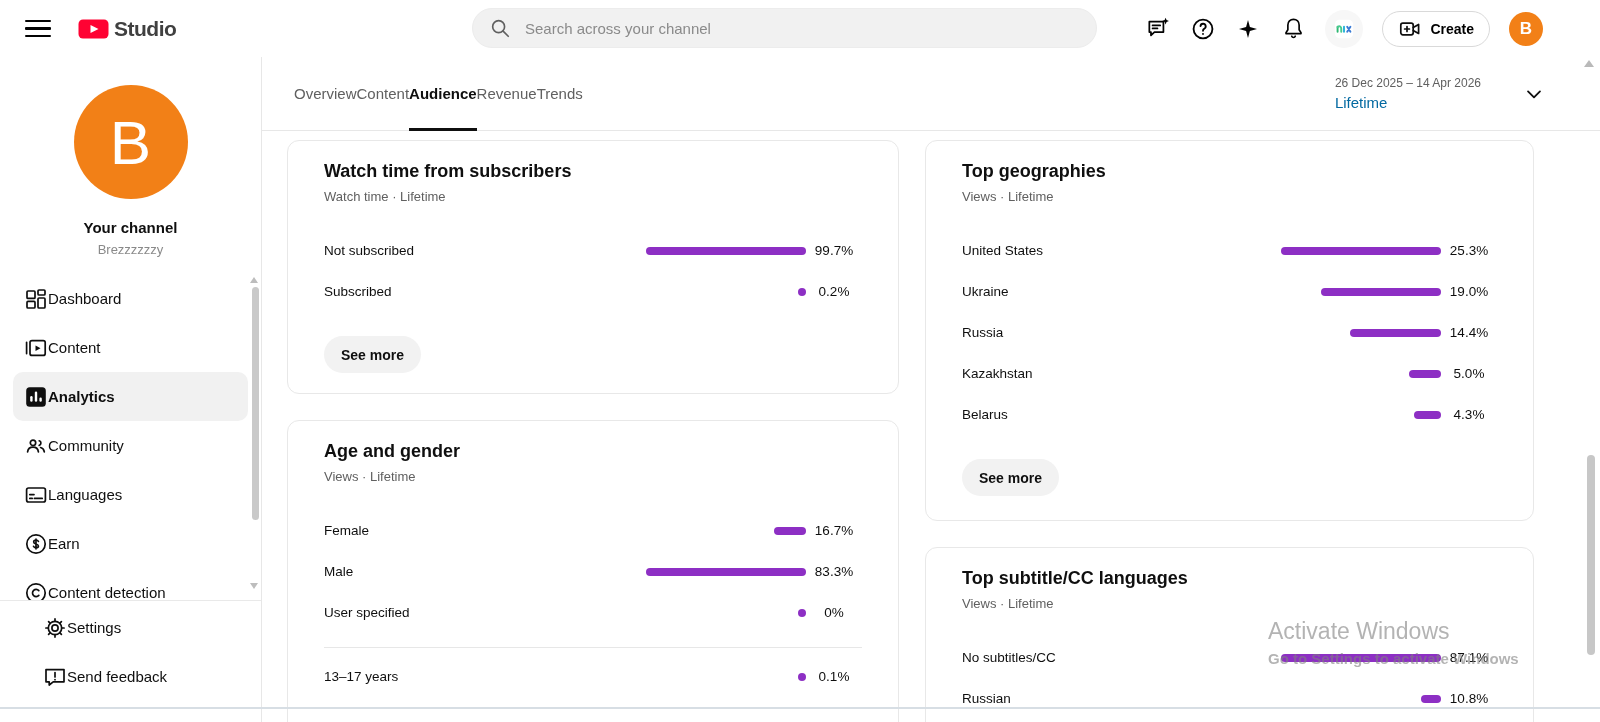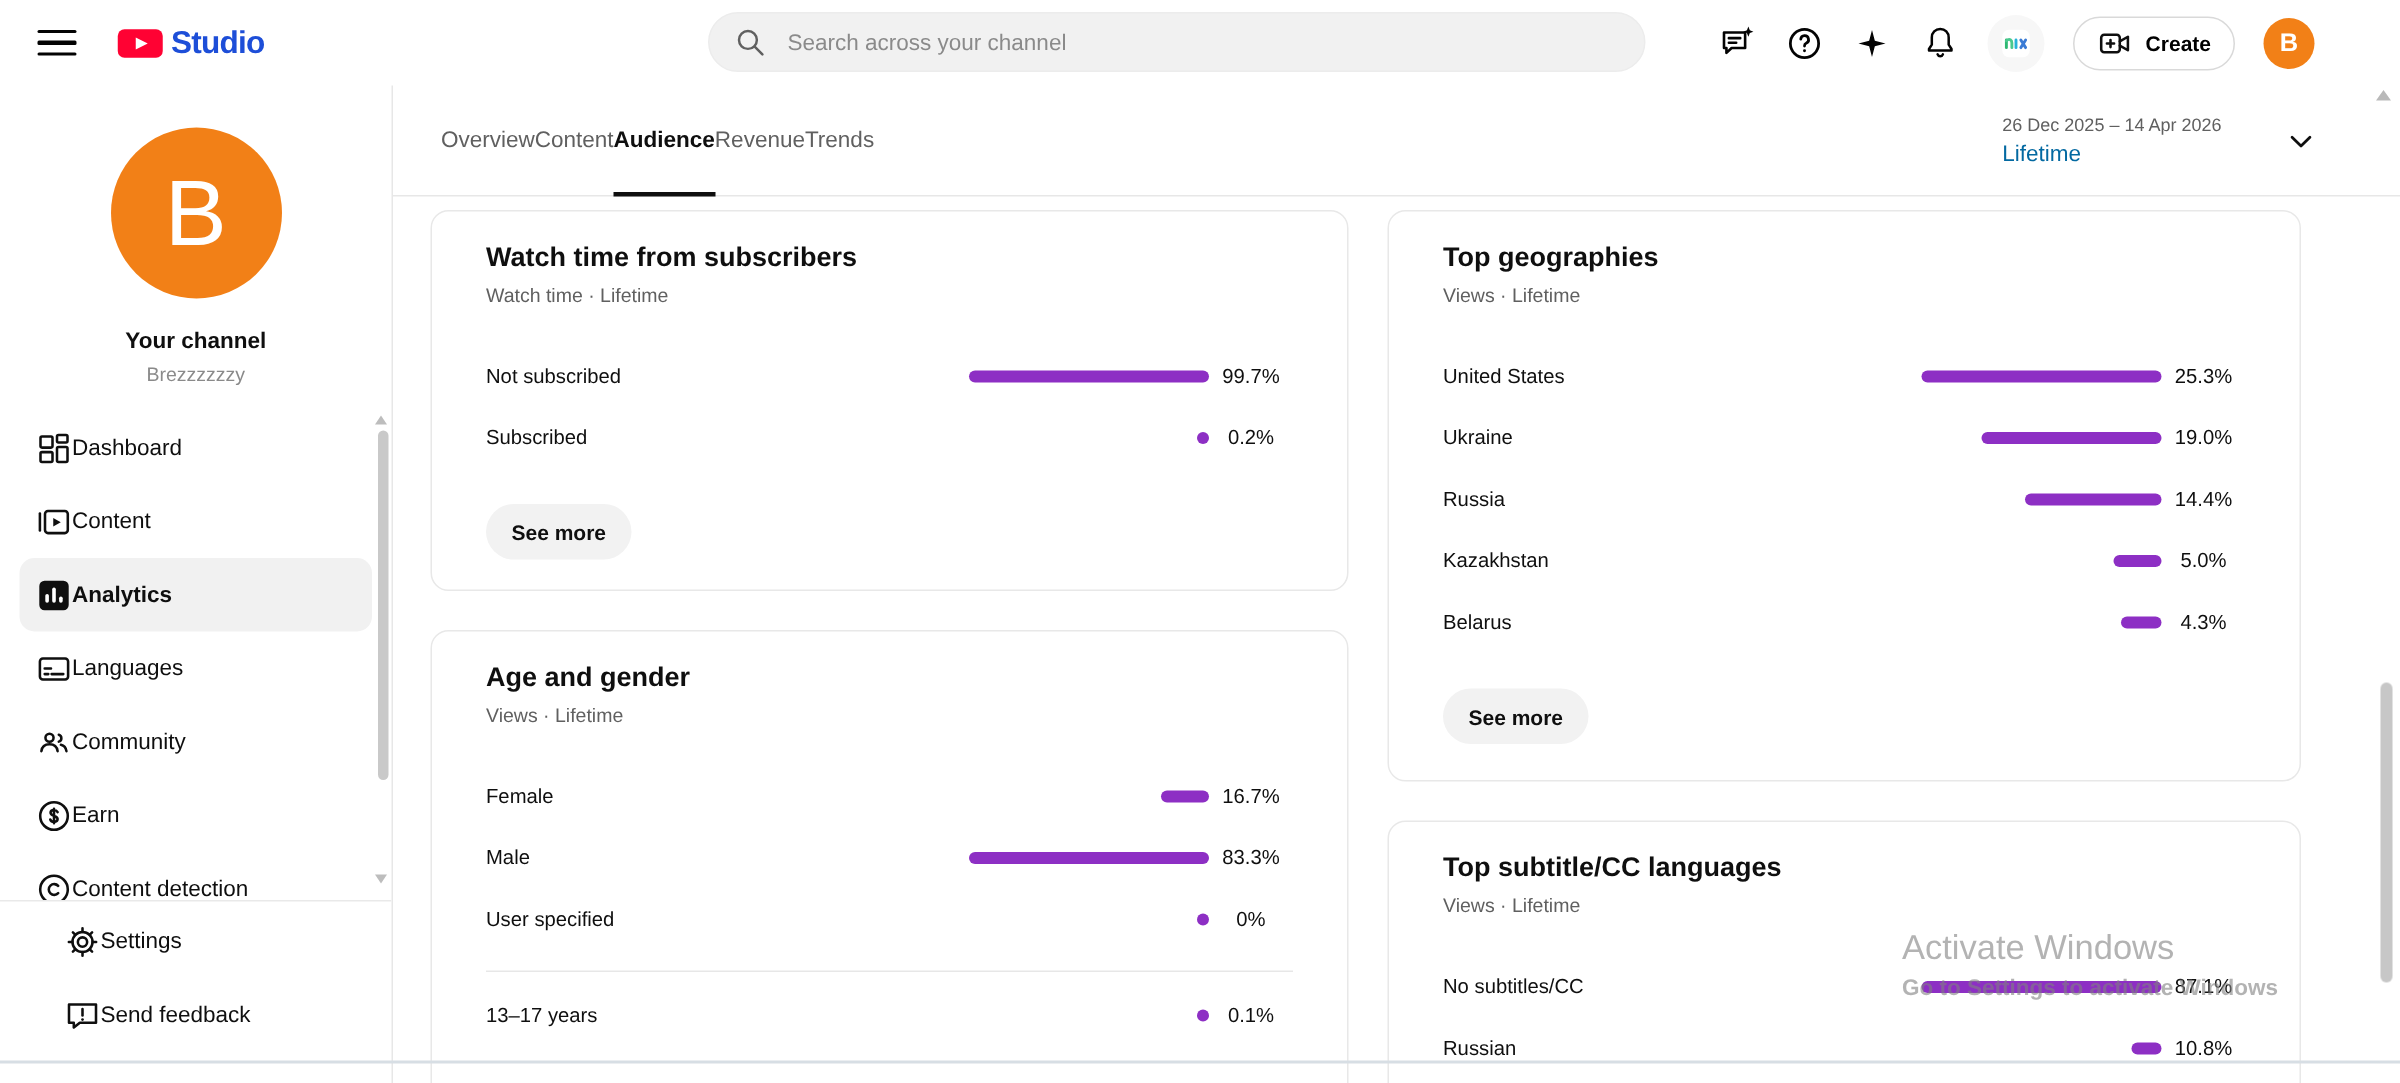--- a/index.html
+++ b/index.html
@@ -5,21 +5,21 @@
   * { box-sizing: border-box; }
   html,body { margin:0; padding:0; width:1600px; height:722px; overflow:hidden;
     font-family:"Liberation Sans", sans-serif; color:#0f0f0f; background:#fff; }
 
   
   .topbar { height:57px; display:flex; align-items:center; position:relative; background:#fff; }
   .hamburger { width:26px; height:18px; margin-left:25px; display:flex; flex-direction:column;
     justify-content:space-between; cursor:pointer; }
   .hamburger span { height:2.4px; background:#030303; border-radius:1px; }
   .logo { display:flex; align-items:center; margin-left:26px; cursor:pointer; }
-  .logo-text { font-size:21px; font-weight:700; letter-spacing:-0.5px; margin-left:4px; color:#1d4ed8; }
+  .logo-text { font-size:21px; font-weight:700; letter-spacing:-0.5px; margin-left:4px; color:#404040; }
   .search-pill { position:absolute; left:472px; top:8px; width:625px; height:40px; background:#f1f1f1;
     border:1px solid #ececec; border-radius:20px; display:flex; align-items:center; padding:0 16px; }
   .search-pill input { border:none; background:transparent; outline:none; font-size:15px; margin-left:12px;
     width:540px; font-family:inherit; color:#b91c1c; }
   .search-pill input::placeholder { color:#8a8a8a; }
   .topbar-right { position:absolute; right:57px; top:0; height:57px; display:flex; align-items:center; gap:19px; }
   .tb-icon { width:26px; height:26px; display:flex; align-items:center; justify-content:center; cursor:pointer; }
   .ext-circle { width:38px; height:38px; border-radius:50%; background:#f7f7f7; display:flex;
     align-items:center; justify-content:center; cursor:pointer; }
   .create-btn { height:36px; border:1px solid #d9d9d9; background:#fff; border-radius:18px; display:flex;
@@ -208,36 +208,36 @@
               <path d="M12 15.6V7.8"></path>
               <path d="M16.6 15.6v-1.8"></path>
             </g>
           </svg>
         </span>
         <span class="side-label">Analytics</span>
       </div>
       <div class="side-item">
         <span class="side-icon">
           <svg width="24" height="24" viewBox="0 0 24 24" fill="none" stroke="#0f0f0f" stroke-width="1.7" stroke-linecap="round" stroke-linejoin="round">
-            <rect x="2.6" y="5" width="18.8" height="14" rx="2"></rect>
-            <path d="M5.8 15.4h2.4M10.4 15.4h7.8M5.8 11.6h4.2"></path>
-          </svg>
-        </span>
-        <span class="side-label">Languages</span>
-      </div>
-      <div class="side-item">
-        <span class="side-icon">
-          <svg width="24" height="24" viewBox="0 0 24 24" fill="none" stroke="#0f0f0f" stroke-width="1.7" stroke-linecap="round" stroke-linejoin="round">
             <circle cx="9" cy="8.8" r="2.7"></circle>
             <path d="M3.6 17.8c.4-3 2.6-4.6 5.4-4.6s5 1.6 5.4 4.6"></path>
             <path d="M15.2 6.8a2.4 2.4 0 0 1 0 4.6"></path>
             <path d="M16.6 13.5c2.1.5 3.4 2 3.7 4.3"></path>
           </svg>
         </span>
         <span class="side-label">Community</span>
+      </div>
+      <div class="side-item">
+        <span class="side-icon">
+          <svg width="24" height="24" viewBox="0 0 24 24" fill="none" stroke="#0f0f0f" stroke-width="1.7" stroke-linecap="round" stroke-linejoin="round">
+            <rect x="2.6" y="5" width="18.8" height="14" rx="2"></rect>
+            <path d="M5.8 15.4h2.4M10.4 15.4h7.8M5.8 11.6h4.2"></path>
+          </svg>
+        </span>
+        <span class="side-label">Languages</span>
       </div>
       <div class="side-item">
         <span class="side-icon">
           <svg width="24" height="24" viewBox="0 0 24 24" fill="none" stroke="#0f0f0f" stroke-width="1.7" stroke-linecap="round" stroke-linejoin="round">
             <circle cx="12" cy="12" r="9.2"></circle>
             <path d="M12 7.2v9.6M14.4 9.4c-.5-.9-1.3-1.4-2.4-1.4-1.3 0-2.3.8-2.3 1.9 0 2.6 4.7 1.6 4.7 4.1 0 1.2-1 1.9-2.4 1.9-1.2 0-2.1-.6-2.5-1.6"></path>
           </svg>
         </span>
         <span class="side-label">Earn</span>
       </div>

